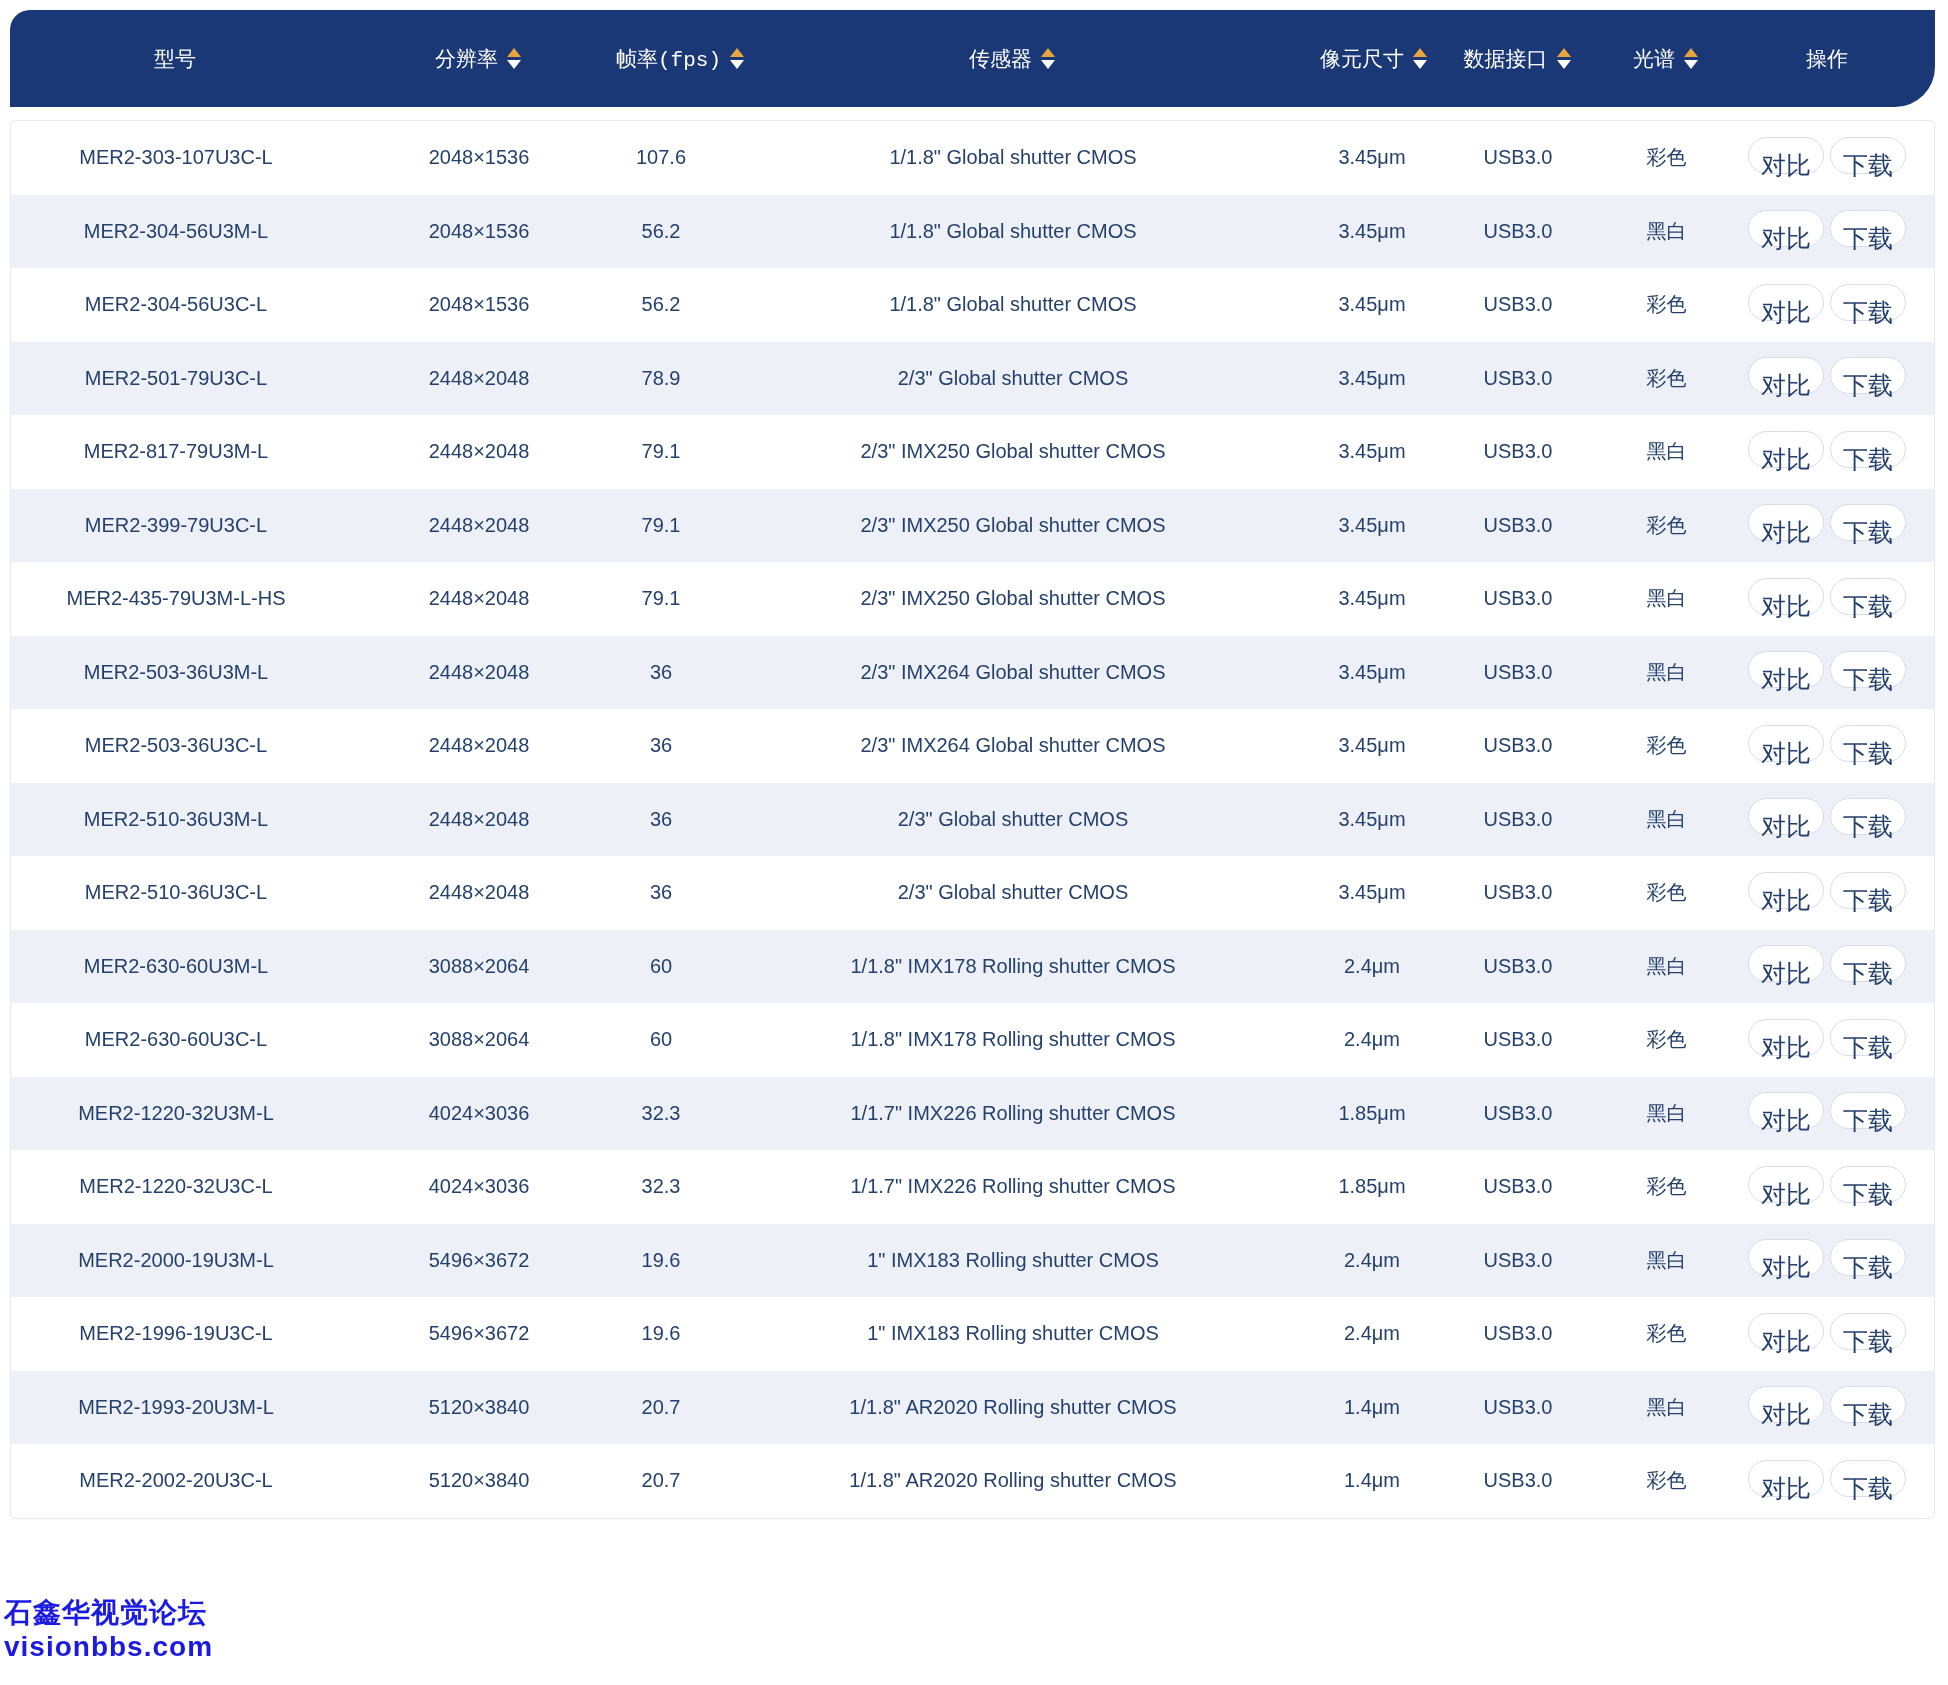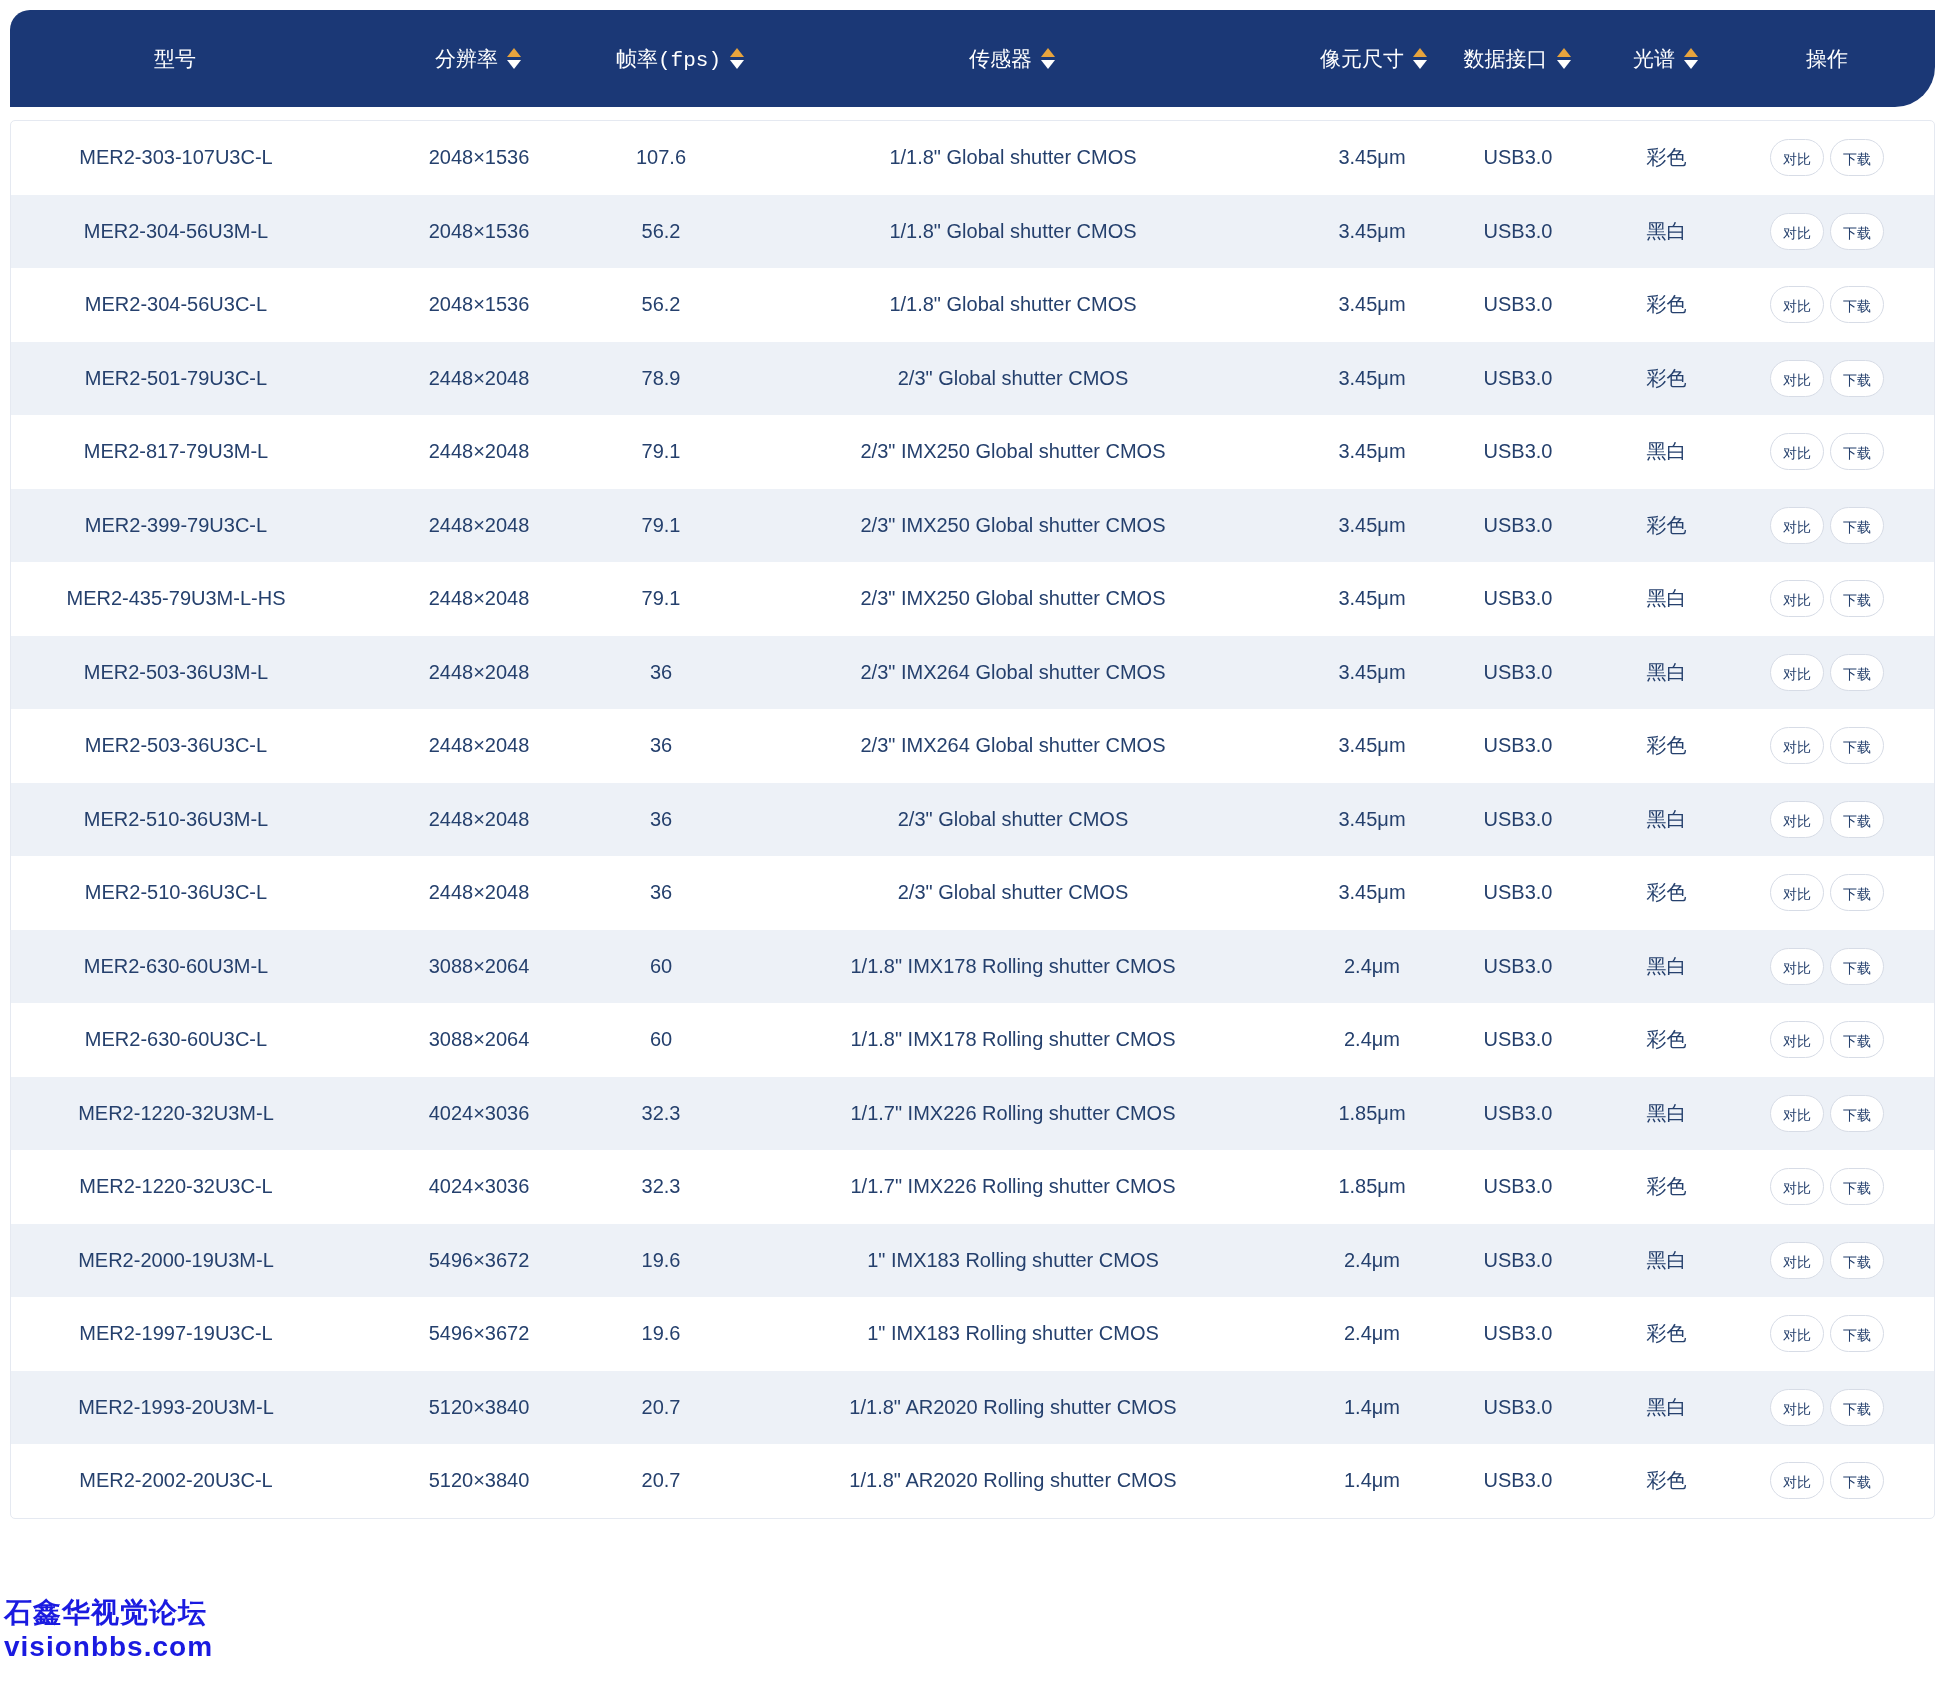--- a/index.html
+++ b/index.html
@@ -51,23 +51,23 @@
   }
   .tbody-card table.grid{width:1923px;}
   .tbody-card tr{height:73.5px;}
   .tbody-card tr:nth-child(even){background:var(--row-alt-bg);}
   .tbody-card td{
     padding:0;text-align:center;vertical-align:middle;
     font-size:20px;color:var(--cell-text);white-space:nowrap;overflow:visible;
   }
   .pill-btn{
     display:inline-block;box-sizing:border-box;
-    height:37px;line-height:39px;padding:0 12px;margin:0 3px;
+    height:37px;line-height:39px;padding:8px 12px;margin:0 3px;
     background:#ffffff;border:1px solid var(--button-border);border-radius:21px;
-    font-size:14px;color:var(--cell-text);cursor:pointer;
+    font-size:25px;color:var(--cell-text);cursor:pointer;
     font-family:inherit;
   }
   
   .watermark{
     position:absolute;left:4px;top:1596px;z-index:5;
     color:var(--watermark-blue);font-weight:bold;font-size:28px;line-height:1.22;
     letter-spacing:1px;
   }
 </style>
 </head>
@@ -309,21 +309,21 @@
             <td>MER2-2000-19U3M-L</td>
             <td>5496×3672</td>
             <td>19.6</td>
             <td>1" IMX183 Rolling shutter CMOS</td>
             <td>2.4μm</td>
             <td>USB3.0</td>
             <td>黑白</td>
             <td><button class="pill-btn">对比</button><button class="pill-btn">下载</button></td>
           </tr>
           <tr>
-            <td>MER2-1997-19U3C-L</td>
+            <td>MER2-1996-19U3C-L</td>
             <td>5496×3672</td>
             <td>19.6</td>
             <td>1" IMX183 Rolling shutter CMOS</td>
             <td>2.4μm</td>
             <td>USB3.0</td>
             <td>彩色</td>
             <td><button class="pill-btn">对比</button><button class="pill-btn">下载</button></td>
           </tr>
           <tr>
             <td>MER2-1993-20U3M-L</td>

